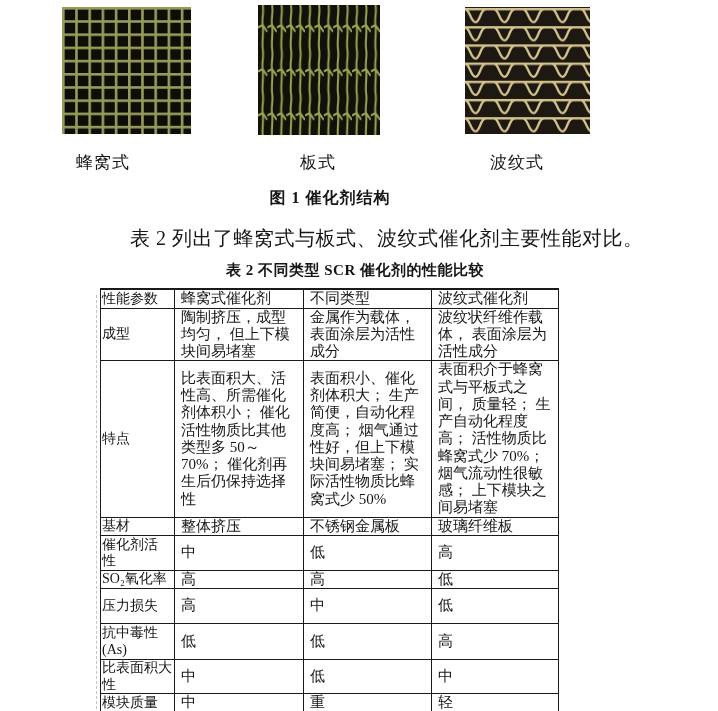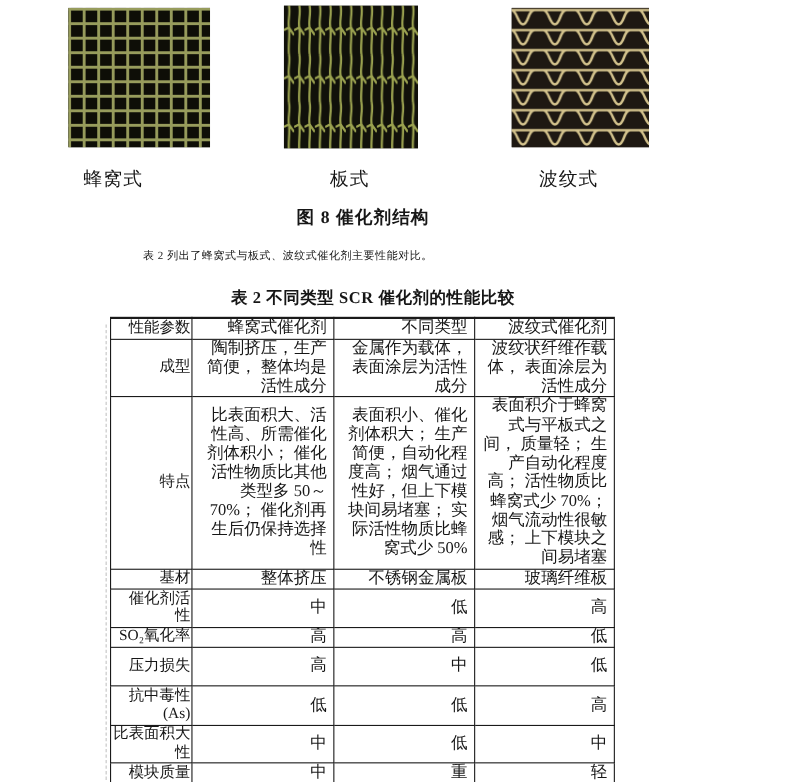--- a/index.html
+++ b/index.html
@@ -15,37 +15,37 @@
     position:absolute;top:151px;font-size:17px;letter-spacing:1px;white-space:nowrap;
   }
   #label-honeycomb{left:76px;}
   #label-plate{left:300px;}
   #label-corrugated{left:490px;}
   .fig-caption{
     position:absolute;top:188px;left:0;width:660px;text-align:center;
     font-size:16px;font-weight:bold;letter-spacing:1px;
   }
   .body-paragraph{
-    position:absolute;top:225px;left:130px;width:560px;font-size:10px;letter-spacing:.5px;
+    position:absolute;top:225px;left:130px;width:560px;font-size:20px;letter-spacing:.5px;
   }
   .table-title{
-    position:absolute;top:261px;left:0;width:678px;text-align:center;
+    position:absolute;top:261px;left:16px;width:678px;text-align:center;
     font-size:15px;font-weight:bold;letter-spacing:.5px;
   }
   .gutter-line{
     position:absolute;left:96px;top:295px;height:414px;width:0;
     border-left:1px dashed #c4c4c4;
   }
   table.cmp{
     position:absolute;left:100px;top:288px;width:458px;
     border-collapse:collapse;table-layout:fixed;
     font-size:15px;line-height:1.15;
   }
   table.cmp td,table.cmp th{
-    border:1px solid #1a1a1a;text-align:right;vertical-align:middle;
+    border:1px solid #1a1a1a;text-align:left;vertical-align:middle;
     padding:0 6px;font-weight:normal;overflow:hidden;
   }
   table.cmp{border:1px solid #1a1a1a;border-top:2px solid #1a1a1a;}
   table.cmp td.param, table.cmp th.param{
     padding:0 1px;font-size:14px;white-space:pre-line;
   }
   thead tr{height:19px;}
   tbody tr:nth-child(1){height:52px;}
   tbody tr:nth-child(2){height:120px;}
   tbody tr:nth-child(3){height:18px;}
@@ -93,21 +93,21 @@
       </pattern>
     </defs>
     <rect width="125" height="127" fill="#1e1812"></rect>
     <rect width="125" height="127" fill="url(#p-wave)"></rect>
   </svg>
 
   <div class="fig-label" id="label-honeycomb">蜂窝式</div>
   <div class="fig-label" id="label-plate">板式</div>
   <div class="fig-label" id="label-corrugated">波纹式</div>
 
-  <div class="fig-caption">图 8   催化剂结构</div>
+  <div class="fig-caption">图 1   催化剂结构</div>
 
   <div class="body-paragraph">表 2 列出了蜂窝式与板式、波纹式催化剂主要性能对比。</div>
 
   <div class="table-title">表 2   不同类型 SCR 催化剂的性能比较</div>
 
   <div class="gutter-line"></div>
 
   <table class="cmp">
     <colgroup>
       <col style="width:74px">
@@ -119,21 +119,21 @@
       <tr>
         <th class="param">性能参数</th>
         <th>蜂窝式催化剂</th>
         <th>不同类型</th>
         <th>波纹式催化剂</th>
       </tr>
     </thead>
     <tbody>
       <tr>
         <td class="param">成型</td>
-        <td>陶制挤压，生产简便， 整体均是活性成分</td>
+        <td>陶制挤压，成型均匀， 但上下模块间易堵塞</td>
         <td>金属作为载体，表面涂层为活性成分</td>
         <td>波纹状纤维作载体， 表面涂层为活性成分</td>
       </tr>
       <tr>
         <td class="param">特点</td>
         <td>比表面积大、活性高、所需催化剂体积小； 催化活性物质比其他类型多 50～70%； 催化剂再生后仍保持选择性</td>
         <td>表面积小、催化剂体积大； 生产简便，自动化程度高； 烟气通过性好，但上下模块间易堵塞； 实际活性物质比蜂窝式少 50%</td>
         <td>表面积介于蜂窝式与平板式之间， 质量轻； 生产自动化程度高； 活性物质比蜂窝式少 70%； 烟气流动性很敏感； 上下模块之间易堵塞</td>
       </tr>
       <tr>

